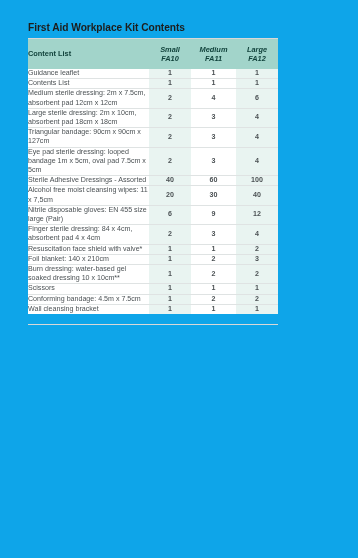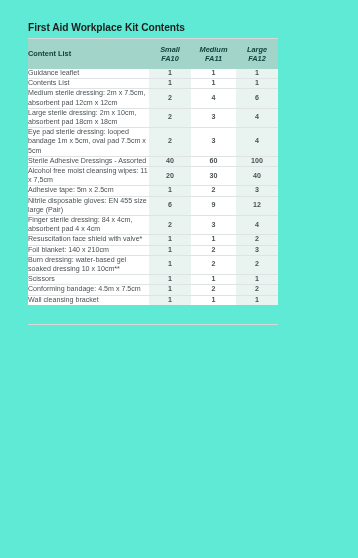--- a/index.html
+++ b/index.html
@@ -12,21 +12,21 @@
     background: #ffffff;
     font-family: "Liberation Sans", sans-serif;
     overflow: hidden;
     -webkit-font-smoothing: antialiased;
   }
 
   #page {
     position: relative;
     width: 358px;
     height: 558px;
-    background: #5eead4;
+    background: #0ea5e9;
   }
 
   
   .doc-title {
     position: absolute;
     left: 28px;
     top: 22px;
     width: 250px;
     font-size: 10.2px;
     font-weight: bold;
@@ -171,44 +171,44 @@
           <td class="n-cell n-med">4</td>
           <td class="n-cell n-large">6</td>
         </tr>
         <tr>
           <td class="d-cell">Large sterile dressing: 2m x 10cm, absorbent pad 18cm x 18cm</td>
           <td class="n-cell n-small">2</td>
           <td class="n-cell n-med">3</td>
           <td class="n-cell n-large">4</td>
         </tr>
         <tr>
+          <td class="d-cell">Triangular bandage: 90cm x 90cm x 127cm</td>
+          <td class="n-cell n-small">2</td>
+          <td class="n-cell n-med">3</td>
+          <td class="n-cell n-large">4</td>
+        </tr>
+        <tr>
           <td class="d-cell">Eye pad sterile dressing: looped bandage 1m x 5cm, oval pad 7.5cm x 5cm</td>
           <td class="n-cell n-small">2</td>
           <td class="n-cell n-med">3</td>
           <td class="n-cell n-large">4</td>
         </tr>
         <tr>
           <td class="d-cell">Sterile Adhesive Dressings - Assorted</td>
           <td class="n-cell n-small">40</td>
           <td class="n-cell n-med">60</td>
           <td class="n-cell n-large">100</td>
         </tr>
         <tr>
           <td class="d-cell">Alcohol free moist cleansing wipes: 11 x 7,5cm</td>
           <td class="n-cell n-small">20</td>
           <td class="n-cell n-med">30</td>
           <td class="n-cell n-large">40</td>
         </tr>
         <tr>
-          <td class="d-cell">Adhesive tape: 5m x 2.5cm</td>
-          <td class="n-cell n-small">1</td>
-          <td class="n-cell n-med">2</td>
-          <td class="n-cell n-large">3</td>
-        </tr>
-        <tr>
           <td class="d-cell">Nitrile disposable gloves: EN 455 size large  (Pair)</td>
           <td class="n-cell n-small">6</td>
           <td class="n-cell n-med">9</td>
           <td class="n-cell n-large">12</td>
         </tr>
         <tr>
           <td class="d-cell">Finger sterile dressing: 84 x 4cm, absorbent pad 4 x 4cm</td>
           <td class="n-cell n-small">2</td>
           <td class="n-cell n-med">3</td>
           <td class="n-cell n-large">4</td>

